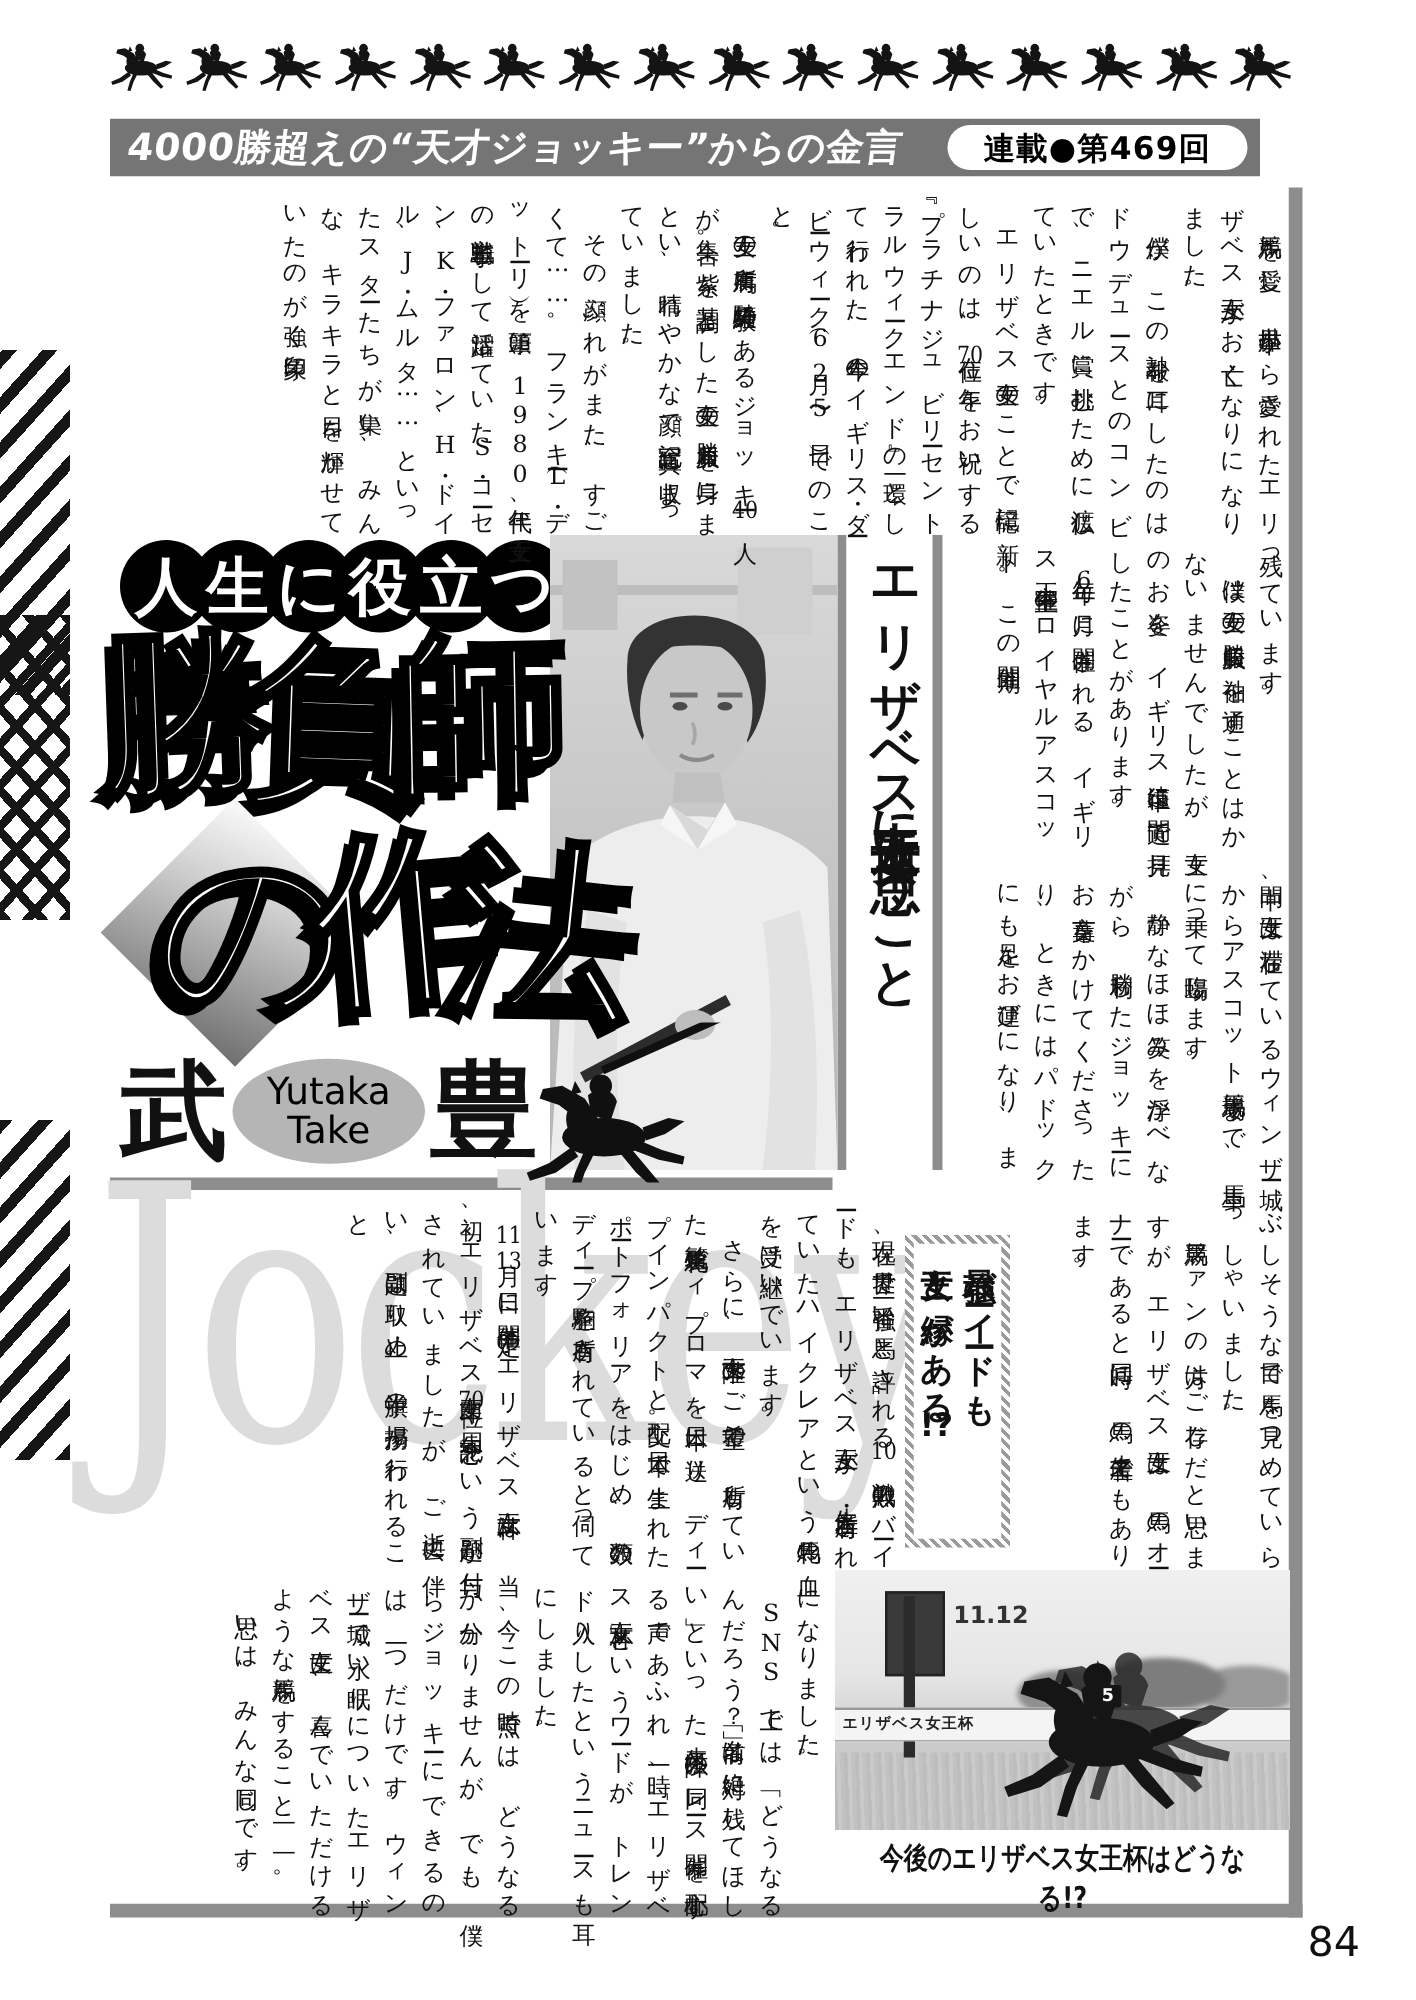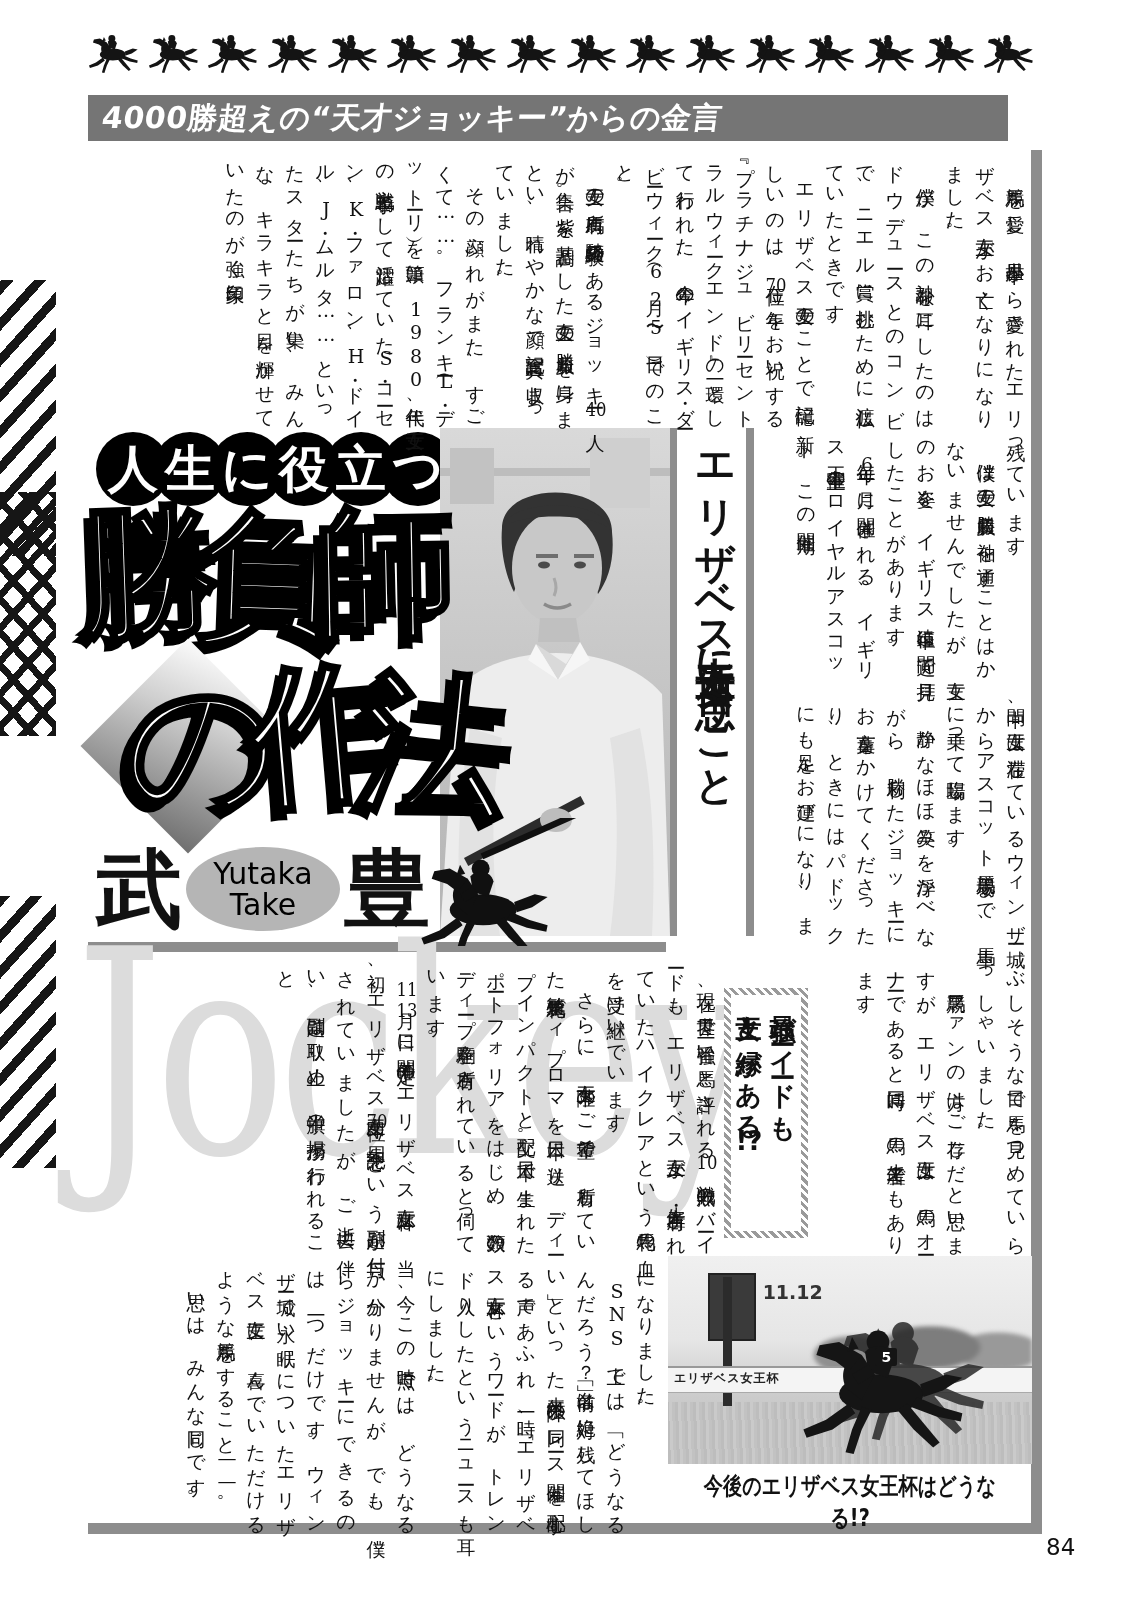--- a/index.html
+++ b/index.html
@@ -70,21 +70,21 @@
   .board{position:absolute;left:11%;top:8%;width:44px;height:64px;background:#3a3a3a;border:2px solid #222;}
   .boardnum{position:absolute;left:26%;top:12%;font-size:19px;font-weight:700;color:#333;}
   .race svg{position:absolute;}
   .saddle{position:absolute;left:57%;top:44%;background:#151515;color:#fff;font-size:14px;font-weight:700;padding:1px 6px;border-radius:2px;}
   .caption{left:656px;top:1470px;width:388px;text-align:center;font-size:24px;font-weight:700;transform:scaleX(.8);transform-origin:center;z-index:2;}
   
   .deco{left:0;width:56px;}
   .deco-s{background:repeating-linear-gradient(-48deg,#161616 0 9px,transparent 9px 24px);}
   .deco-l{background:repeating-linear-gradient(48deg,#161616 0 7px,transparent 7px 22px),
               repeating-linear-gradient(-48deg,#161616 0 7px,transparent 7px 22px);}
-  .pagenum{left:1046px;top:1534px;font-size:23px;font-family:"DejaVu Sans","Liberation Sans",sans-serif;color:#111;}
+  .pagenum{left:1046px;top:1534px;font-size:33px;font-family:"DejaVu Sans","Liberation Sans",sans-serif;color:#111;}
 </style>
 </head>
 <body>
 
 <svg width="0" height="0" style="position:absolute">
   <defs>
     <symbol id="horse" viewBox="0 0 120 90">
       <g>
         <ellipse cx="62" cy="48" rx="26" ry="12"></ellipse>
         <path d="M40 44 C36 34 40 26 50 24 L58 36 L50 52 Z"></path>
@@ -151,20 +151,21 @@
       <svg viewBox="0 0 120 90" fill="#141414">
         <use href="#horse"></use>
       </svg>
       <svg viewBox="0 0 120 90" fill="#141414">
         <use href="#horse"></use>
       </svg>
     </div>
 
   <div class="abs band">
     <div class="banner g">4000勝超えの“天才ジョッキー”からの金言</div>
+    <div class="pill g">連載●第469回</div>
   </div>
 
   <div class="abs bar" style="left:1031px;top:150px;width:11px;height:1384px;"></div>
   <div class="abs bar" style="left:88px;top:1523px;width:954px;height:11px;"></div>
   <div class="abs bar" style="left:746px;top:428px;width:8px;height:508px;"></div>
   <div class="abs bar" style="left:670px;top:428px;width:7px;height:508px;"></div>
   <div class="abs bar" style="left:88px;top:942px;width:578px;height:10px;"></div>
 
   <div class="abs deco deco-s" style="top:280px;height:276px;"></div>
   <div class="abs deco deco-l" style="top:492px;height:244px;"></div>

